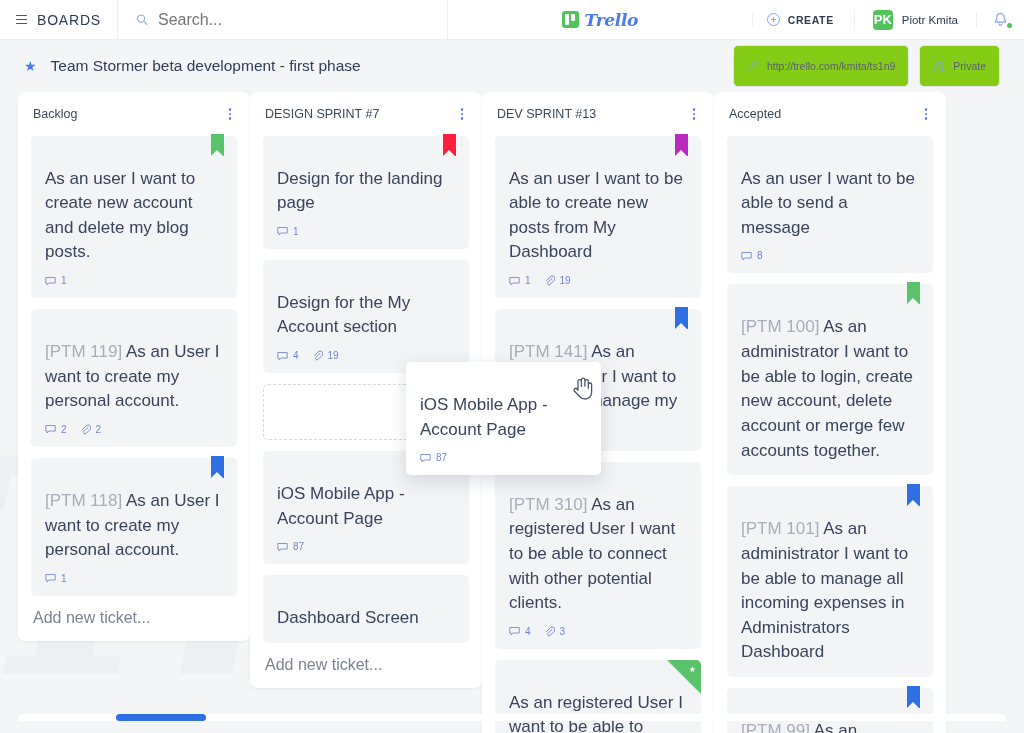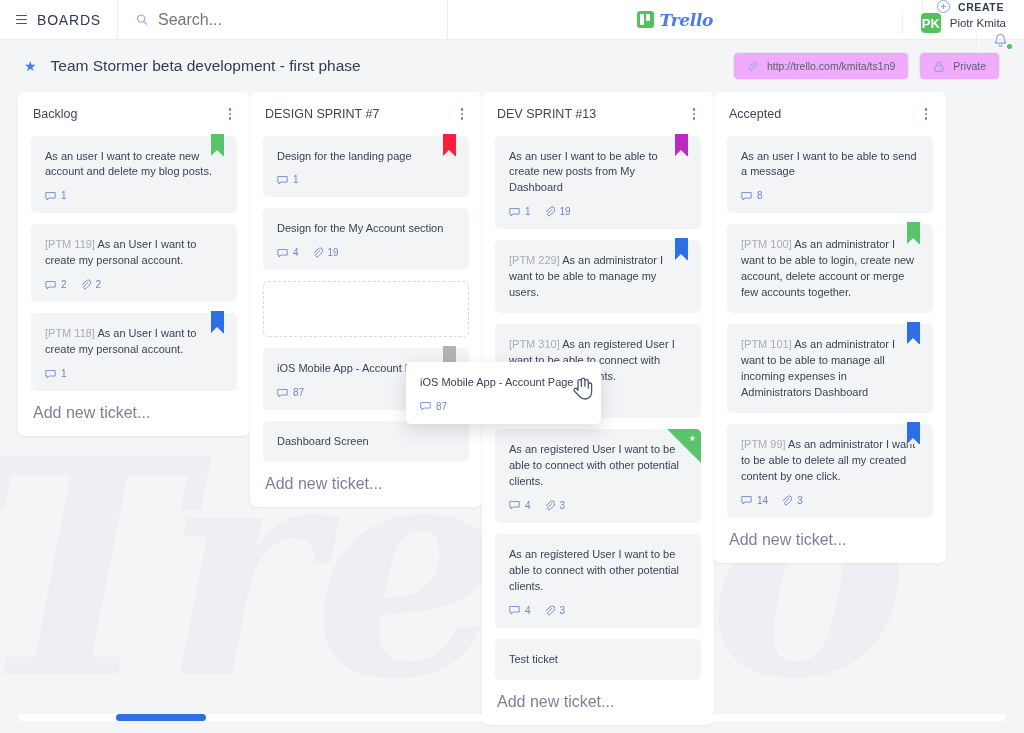--- a/index.html
+++ b/index.html
@@ -30,21 +30,21 @@
     font-family: "Liberation Sans", sans-serif; width: 100%; background: transparent;
   }
   .nav-center { flex: 1; display: flex; align-items: center; justify-content: center; gap: 6px; }
   .logo-mark { width: 17px; height: 17px; background: #52c25a; border-radius: 3px;
     display: flex; align-items: center; justify-content: center; gap: 1.5px; }
   .logo-mark b { display: block; width: 4px; background: #fff; border-radius: 1px; }
   .logo-mark b.tall { height: 11px; }
   .logo-mark b.short { height: 7px; align-self: flex-start; margin-top: 3px; }
   .logo-word { font-family: "DejaVu Serif", serif; font-style: italic; font-weight: bold;
     font-size: 17px; color: #4b7bec; letter-spacing: -.3px; }
-  .nav-right { display: flex; align-items: flex-end; flex-direction: column; }
+  .nav-right { display: flex; align-items: center; }
   .nav-create { display: flex; align-items: center; gap: 8px; padding: 0 20px 0 14px;
     border-left: 1px solid #eceef1; cursor: pointer; }
   .plus-circle { width: 13px; height: 13px; border: 1.2px solid #8aa4e8; border-radius: 50%;
     position: relative; }
   .plus-circle::before, .plus-circle::after { content:''; position:absolute; background:#8aa4e8; }
   .plus-circle::before { left: 3px; right: 3px; top: 5.2px; height: 1.2px; }
   .plus-circle::after { top: 3px; bottom: 3px; left: 5.2px; width: 1.2px; }
   .create-label { font-size: 10.5px; font-weight: bold; letter-spacing: .6px; color: #2f3b52; }
   .nav-user { display: flex; align-items: center; gap: 9px; padding: 0 18px;
     border-left: 1px solid #eceef1; cursor: pointer; }
@@ -57,21 +57,21 @@
     border-radius: 50%; background: #52c25a; }
 
   
   .board-header {
     height: 52px; display: flex; align-items: center; padding: 0 24px;
     position: relative; z-index: 30;
   }
   .star { color: #4b7bec; font-size: 14px; margin-right: 14px; cursor: pointer; }
   .board-title { font-size: 15.5px; color: #313d55; }
   .header-right { margin-left: auto; display: flex; gap: 10px; }
-  .pill { height: 28px; border: 1px solid #e5e8ee; background: #f0abfc; border-radius: 5px;
+  .pill { height: 42px; border: 1px solid #e5e8ee; background: #84cc16; border-radius: 5px;
     display: flex; align-items: center; gap: 8px; padding: 0 13px; cursor: pointer; }
   .pill span.txt { font-size: 10.5px; color: #59616f; }
 
   
   .board-wrap { position: relative; height: 641px; overflow: hidden; }
   .watermark {
     position: absolute; left: -30px; top: 300px; font-family: "DejaVu Serif", serif;
     font-style: italic; font-weight: bold; font-size: 300px; color: #edeff3;
     white-space: nowrap; letter-spacing: -8px; user-select: none; z-index: 0;
   }
@@ -80,21 +80,21 @@
   .column { width: 232px; background: #fff; border-radius: 7px; padding: 14px 13px 12px;
     box-shadow: 0 1px 3px rgba(40,50,80,.07); flex: 0 0 232px; }
   .col-head { display: flex; align-items: center; justify-content: space-between;
     margin-bottom: 14px; padding: 0 2px; }
   .col-title { font-size: 12.5px; color: #3c4759; }
   .dots { display: flex; flex-direction: column; gap: 2px; cursor: pointer; padding: 2px 4px; }
   .dots i { width: 2.5px; height: 2.5px; border-radius: 50%; background: #4b7bec; display: block; }
 
   .card { position: relative; background: #f3f4f6; border-radius: 5px;
     padding: 13px 14px 12px; margin-bottom: 11px; cursor: pointer; }
-  .card-text { font-size: 11px; line-height: 1.45; color: #39435a; }
+  .card-text { font-size: 17px; line-height: 1.45; color: #39435a; margin-top: 18px; }
   .card-text .pid { color: #a7adb9; }
   .card-meta { display: flex; align-items: center; gap: 13px; margin-top: 10px; }
   .meta { display: flex; align-items: center; gap: 5px; font-size: 10px; color: #6f87c9; }
   .ribbon { position: absolute; top: -2px; right: 13px; width: 13px; height: 22px; }
   .ribbon::after { content:''; position:absolute; left:0; bottom:0; width:0; height:0;
     border-left: 6.5px solid transparent; border-right: 6.5px solid transparent;
     border-bottom: 6px solid #f3f4f6; }
   .corner-flag { position: absolute; top: 0; right: 0; width: 34px; height: 34px;
     overflow: hidden; border-top-right-radius: 5px; }
   .corner-flag::before { content:''; position:absolute; top:0; right:0;
@@ -316,21 +316,21 @@
             <span class="meta">
               <svg width="11" height="11" viewBox="0 0 14 14">
                 <path d="M10.2 4.2 5.1 9.3a1.9 1.9 0 0 0 2.7 2.7l5.1-5.1a3.4 3.4 0 0 0-4.8-4.8L3 7.2" fill="none" stroke="#6f87c9" stroke-width="1.2" stroke-linecap="round"></path>
               </svg>
               <span>19</span>
             </span>
           </div>
         </div>
         <div class="card">
           <span class="ribbon" style="background:#2f6fe4"></span>
-          <div class="card-text"><span class="pid">[PTM 229]</span> <span>As an administrator I want to be able to manage my users.</span></div>
+          <div class="card-text"><span class="pid">[PTM 141]</span> <span>As an administrator I want to be able to manage my users.</span></div>
         </div>
         <div class="card">
           <div class="card-text"><span class="pid">[PTM 310]</span> <span>As an registered User I want to be able to connect with other potential clients.</span></div>
           <div class="card-meta">
             <span class="meta">
               <svg width="11" height="10" viewBox="0 0 14 12">
                 <path d="M1 1.6h12v7H5.2L2.6 11V8.6H1z" fill="none" stroke="#6f87c9" stroke-width="1.1" stroke-linejoin="round"></path>
               </svg>
               <span>4</span>
             </span>

